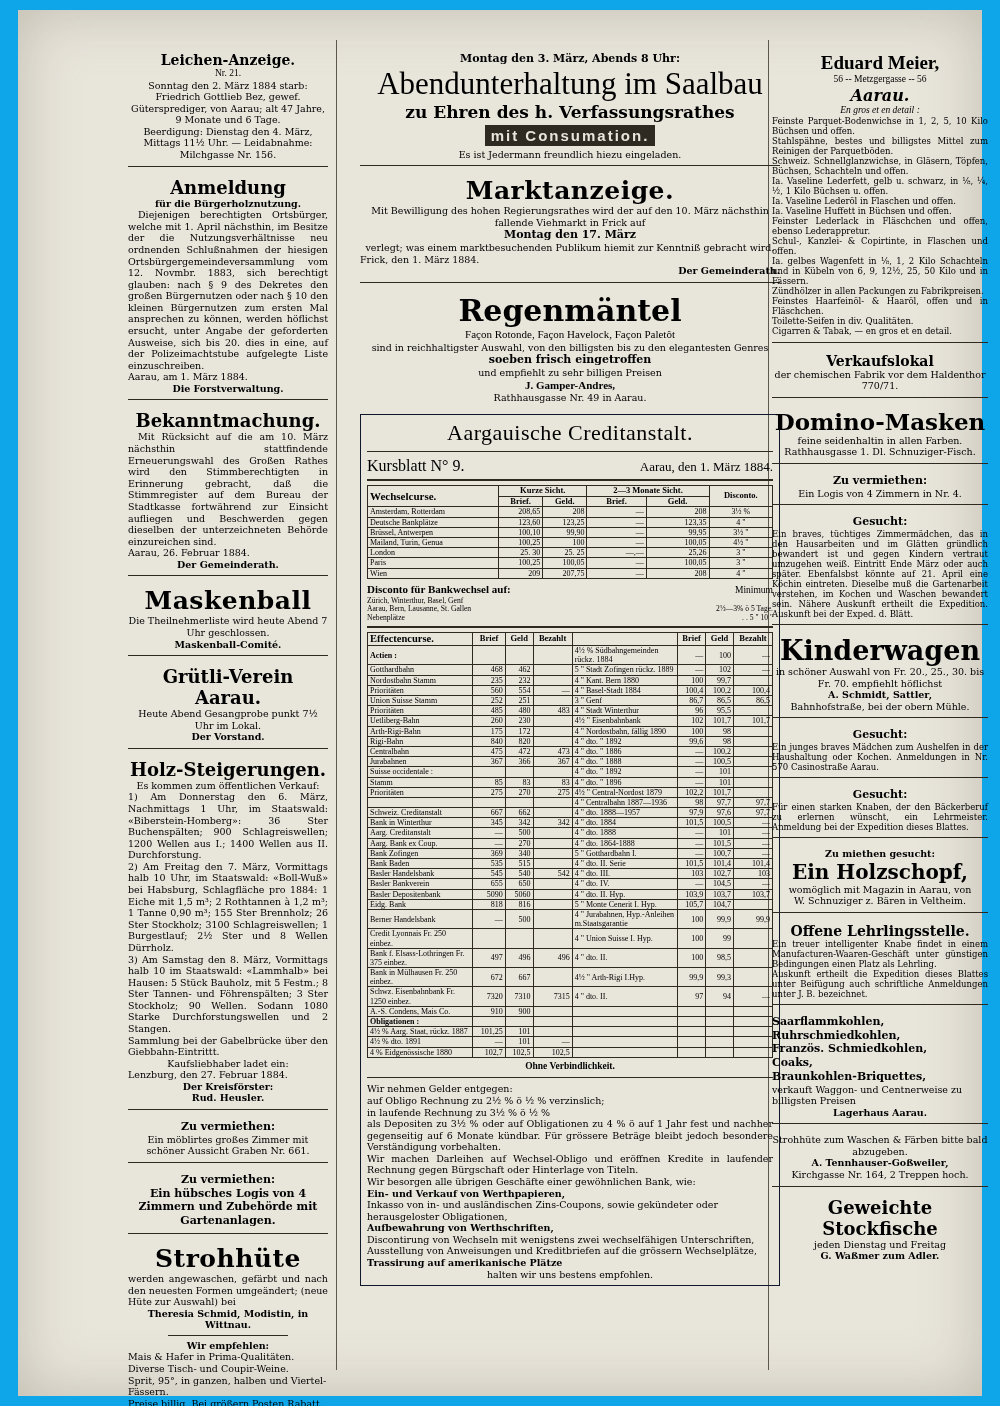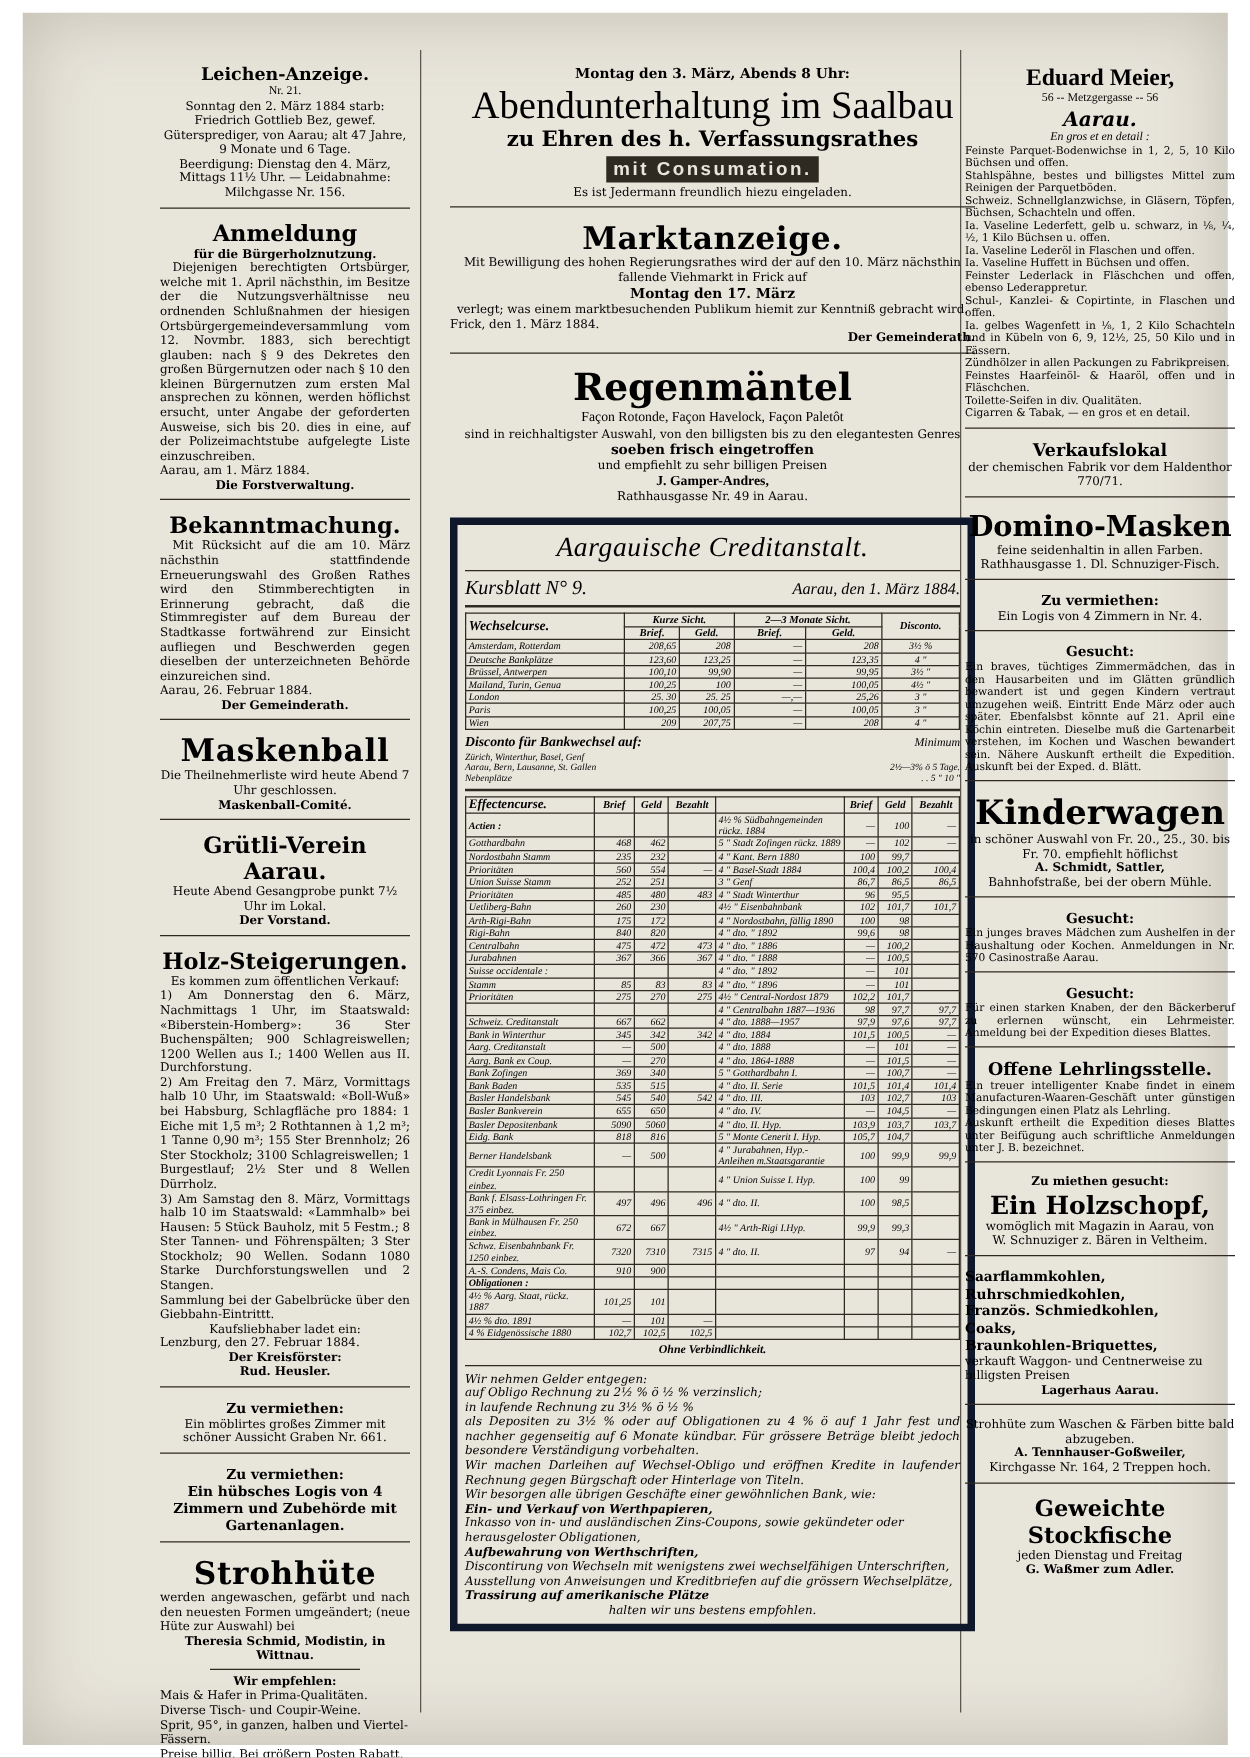--- a/index.html
+++ b/index.html
@@ -1,17 +1,17 @@
 <!DOCTYPE html>
 <html><head>
 <meta charset="utf-8">
 <style>
   html,body{margin:0;padding:0;background:#b9b5a9;}
   body{font-family:"Liberation Serif", serif;}
-  #page{position:relative;width:1000px;height:1406px;background:#ffffff;overflow:hidden;}
+  #page{position:relative;width:1000px;height:1406px;background:#0ea5e9;overflow:hidden;}
   #sheet{position:absolute;left:18px;top:10px;width:964px;height:1386px;background:#e8e5db;
          box-shadow:inset 0 0 60px rgba(120,112,95,.35);}
   .col{position:absolute;top:0;}
   .colL{left:110px;width:200px;}
   .colM{left:322px;width:420px;padding-left:20px;}
   .colR{left:754px;width:216px;}
   .vrule{position:absolute;top:30px;bottom:26px;width:1px;background:#3a352c;opacity:.8;}
   .vr1{left:318px;}
   .vr2{left:750px;}
   .hair{border-top:1px solid #2e2a22;margin:5px 0;}
@@ -28,21 +28,21 @@
   .title-md{font-size:18px;}
   .title-sm{font-size:14px;}
   .invbar{background:#2e2a22;color:#e8e5db;padding:2px 6px;display:inline-block;font-weight:bold;}
   .rule-th{border-top:2px solid #2e2a22;margin:4px 0;}
   table{border-collapse:collapse;width:100%;}
   .tbl td,.tbl th{border:1px solid #2e2a22;padding:0 2px;font-size:8px;line-height:1.15;
                    font-family:"Liberation Serif",serif;}
   .tbl th{font-weight:bold;text-align:center;font-size:8.5px;}
   .num{text-align:right;}
   .cen{text-align:center;}
-  .mid-box{border:6px solid #0f172a;padding:5px 6px;font-style:italic;}
+  .mid-box{border:1px solid #0f172a;padding:5px 6px;}
   .mini{font-size:7.6px;line-height:1.12;}
   .frak-h{font-family:"DejaVu Serif",serif;font-weight:bold;}
   .thinrule{border-top:1px solid #2e2a22;width:60%;margin:4px auto;}
   .indent{text-indent:10px;}
 </style>
 </head>
 <body>
 
 <div id="page">
  <div id="sheet">
@@ -709,32 +709,32 @@
       <div class="tiny ffrak just">Ein junges braves Mädchen zum Aushelfen in der Haushaltung oder Kochen. Anmeldungen in Nr. 570 Casinostraße Aarau.</div>
       <div class="hair"></div>
     </div>
 
     <div class="blk">
       <div class="frak-h md ctr">Gesucht:</div>
       <div class="tiny ffrak just">Für einen starken Knaben, der den Bäckerberuf zu erlernen wünscht, ein Lehrmeister. Anmeldung bei der Expedition dieses Blattes.</div>
       <div class="hair"></div>
     </div>
 
-    <div class="blk">
-      <div class="frak-h title-sm ctr">Offene Lehrlingsstelle.</div>
-      <div class="tiny ffrak just">Ein treuer intelligenter Knabe findet in einem Manufacturen-Waaren-Geschäft unter günstigen Bedingungen einen Platz als Lehrling.</div>
-      <div class="tiny ffrak just">Auskunft ertheilt die Expedition dieses Blattes unter Beifügung auch schriftliche Anmeldungen unter J. B. bezeichnet.</div>
-      <div class="hair"></div>
-    </div>
-
     <div class="blk ctr">
       <div class="sm ffrak bold">Zu miethen gesucht:</div>
       <div class="frak-h" style="font-size:20px;">Ein Holzschopf,</div>
       <div class="sm ffrak">womöglich mit Magazin in Aarau, von</div>
       <div class="sm ffrak">W. Schnuziger z. Bären in Veltheim.</div>
+      <div class="hair"></div>
+    </div>
+
+    <div class="blk">
+      <div class="frak-h title-sm ctr">Offene Lehrlingsstelle.</div>
+      <div class="tiny ffrak just">Ein treuer intelligenter Knabe findet in einem Manufacturen-Waaren-Geschäft unter günstigen Bedingungen einen Platz als Lehrling.</div>
+      <div class="tiny ffrak just">Auskunft ertheilt die Expedition dieses Blattes unter Beifügung auch schriftliche Anmeldungen unter J. B. bezeichnet.</div>
       <div class="hair"></div>
     </div>
 
     <div class="blk">
       <div class="frak-h md">Saarflammkohlen,</div>
       <div class="frak-h md">Ruhrschmiedkohlen,</div>
       <div class="frak-h md">Französ. Schmiedkohlen,</div>
       <div class="frak-h md">Coaks,</div>
       <div class="frak-h md">Braunkohlen-Briquettes,</div>
       <div class="sm ffrak">verkauft Waggon- und Centnerweise zu billigsten Preisen</div>

